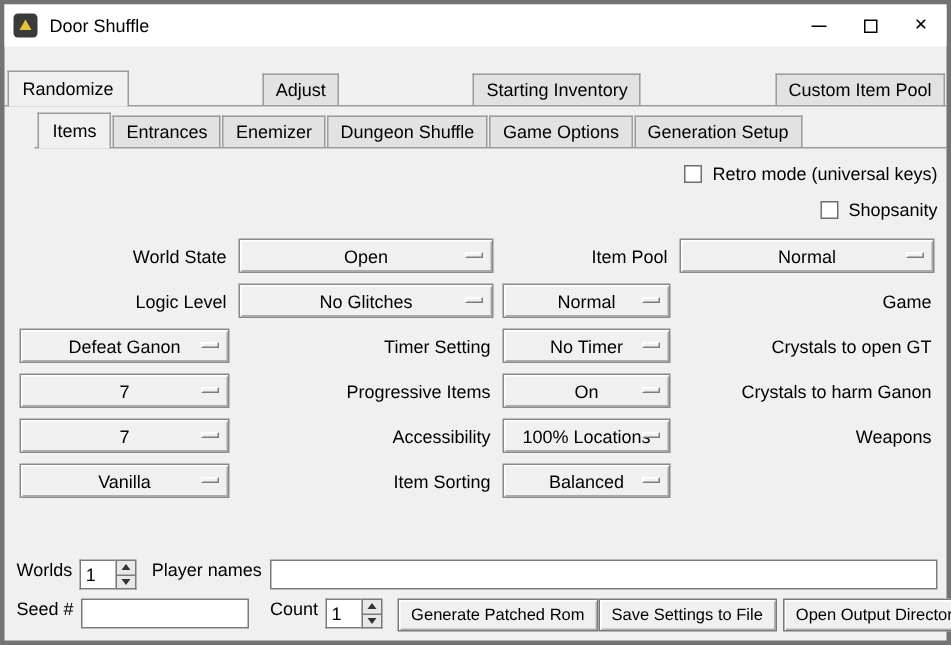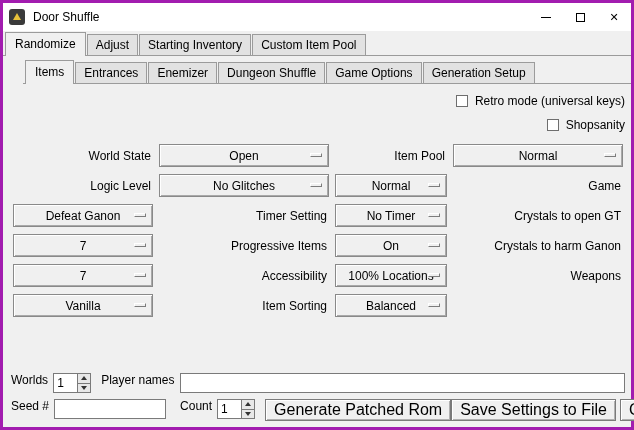--- a/index.html
+++ b/index.html
@@ -1,21 +1,21 @@
 <!DOCTYPE html>
 <html><head>
 <meta charset="utf-8">
 <style>
   * { box-sizing: border-box; }
   html,body { margin:0; padding:0; background:#d0d0d0; }
   body { font-family:"Liberation Sans", sans-serif; font-size:12px; color:#000; }
 
   .window {
     width:634px; height:430px;
-    border:3px solid #a21caf;
+    border:3px solid #737373;
     background:#f0f0f0;
     display:flex; flex-direction:column;
     position:relative;
   }
 
   
   .titlebar {
     height:28px; background:#ffffff;
     display:flex; align-items:center;
     flex:0 0 auto;
@@ -40,21 +40,21 @@
   .max-glyph { width:9px; height:9px; border:1px solid #000; background:transparent; }
   .close-glyph { font-size:11px; line-height:1; }
 
   
   .tabrow {
     display:flex; align-items:flex-end;
     border-bottom:1px solid #9b9b9b;
     padding-left:2px;
     flex:0 0 auto;
   }
-  .tabrow.outer { margin-top:0; }
+  .tabrow.outer { margin-top:15px;justify-content:space-between; }
   .tabrow.inner { margin-left:20px; margin-top:3px; }
   .tab {
     border:1px solid #9b9b9b; border-bottom:none;
     background:#e2e2e2;
     padding:3px 8px 3px;
     margin:3px 1px 0 0;
     white-space:nowrap;
     cursor:default;
   }
   .tab.active {
@@ -127,21 +127,21 @@
   }
   .spinbtn + .spinbtn { border-top:none; }
   .tri-up { width:0; height:0; border-left:3px solid transparent; border-right:3px solid transparent; border-bottom:4px solid #333; }
   .tri-down { width:0; height:0; border-left:3px solid transparent; border-right:3px solid transparent; border-top:4px solid #333; }
   .btn {
     height:22px;
     background:#f0f0f0;
     border:1px solid #7a7a7a;
     box-shadow: inset 1px 1px 0 #ffffff, inset -1px -1px 0 #b0b0b0;
     padding:0 8px;
-    font-family:"Liberation Sans", sans-serif; font-size:16px;
+    font-family:"Liberation Sans", sans-serif; font-size:11px;
     white-space:nowrap;
     cursor:default;
   }
   .grow { flex:1 1 auto; }
   .names-entry { flex:1 1 auto; }
   .seed-entry { width:112px; margin-right:14px; }
   .btn + .btn { margin-left:4px; }
 </style>
 </head>
 <body>

